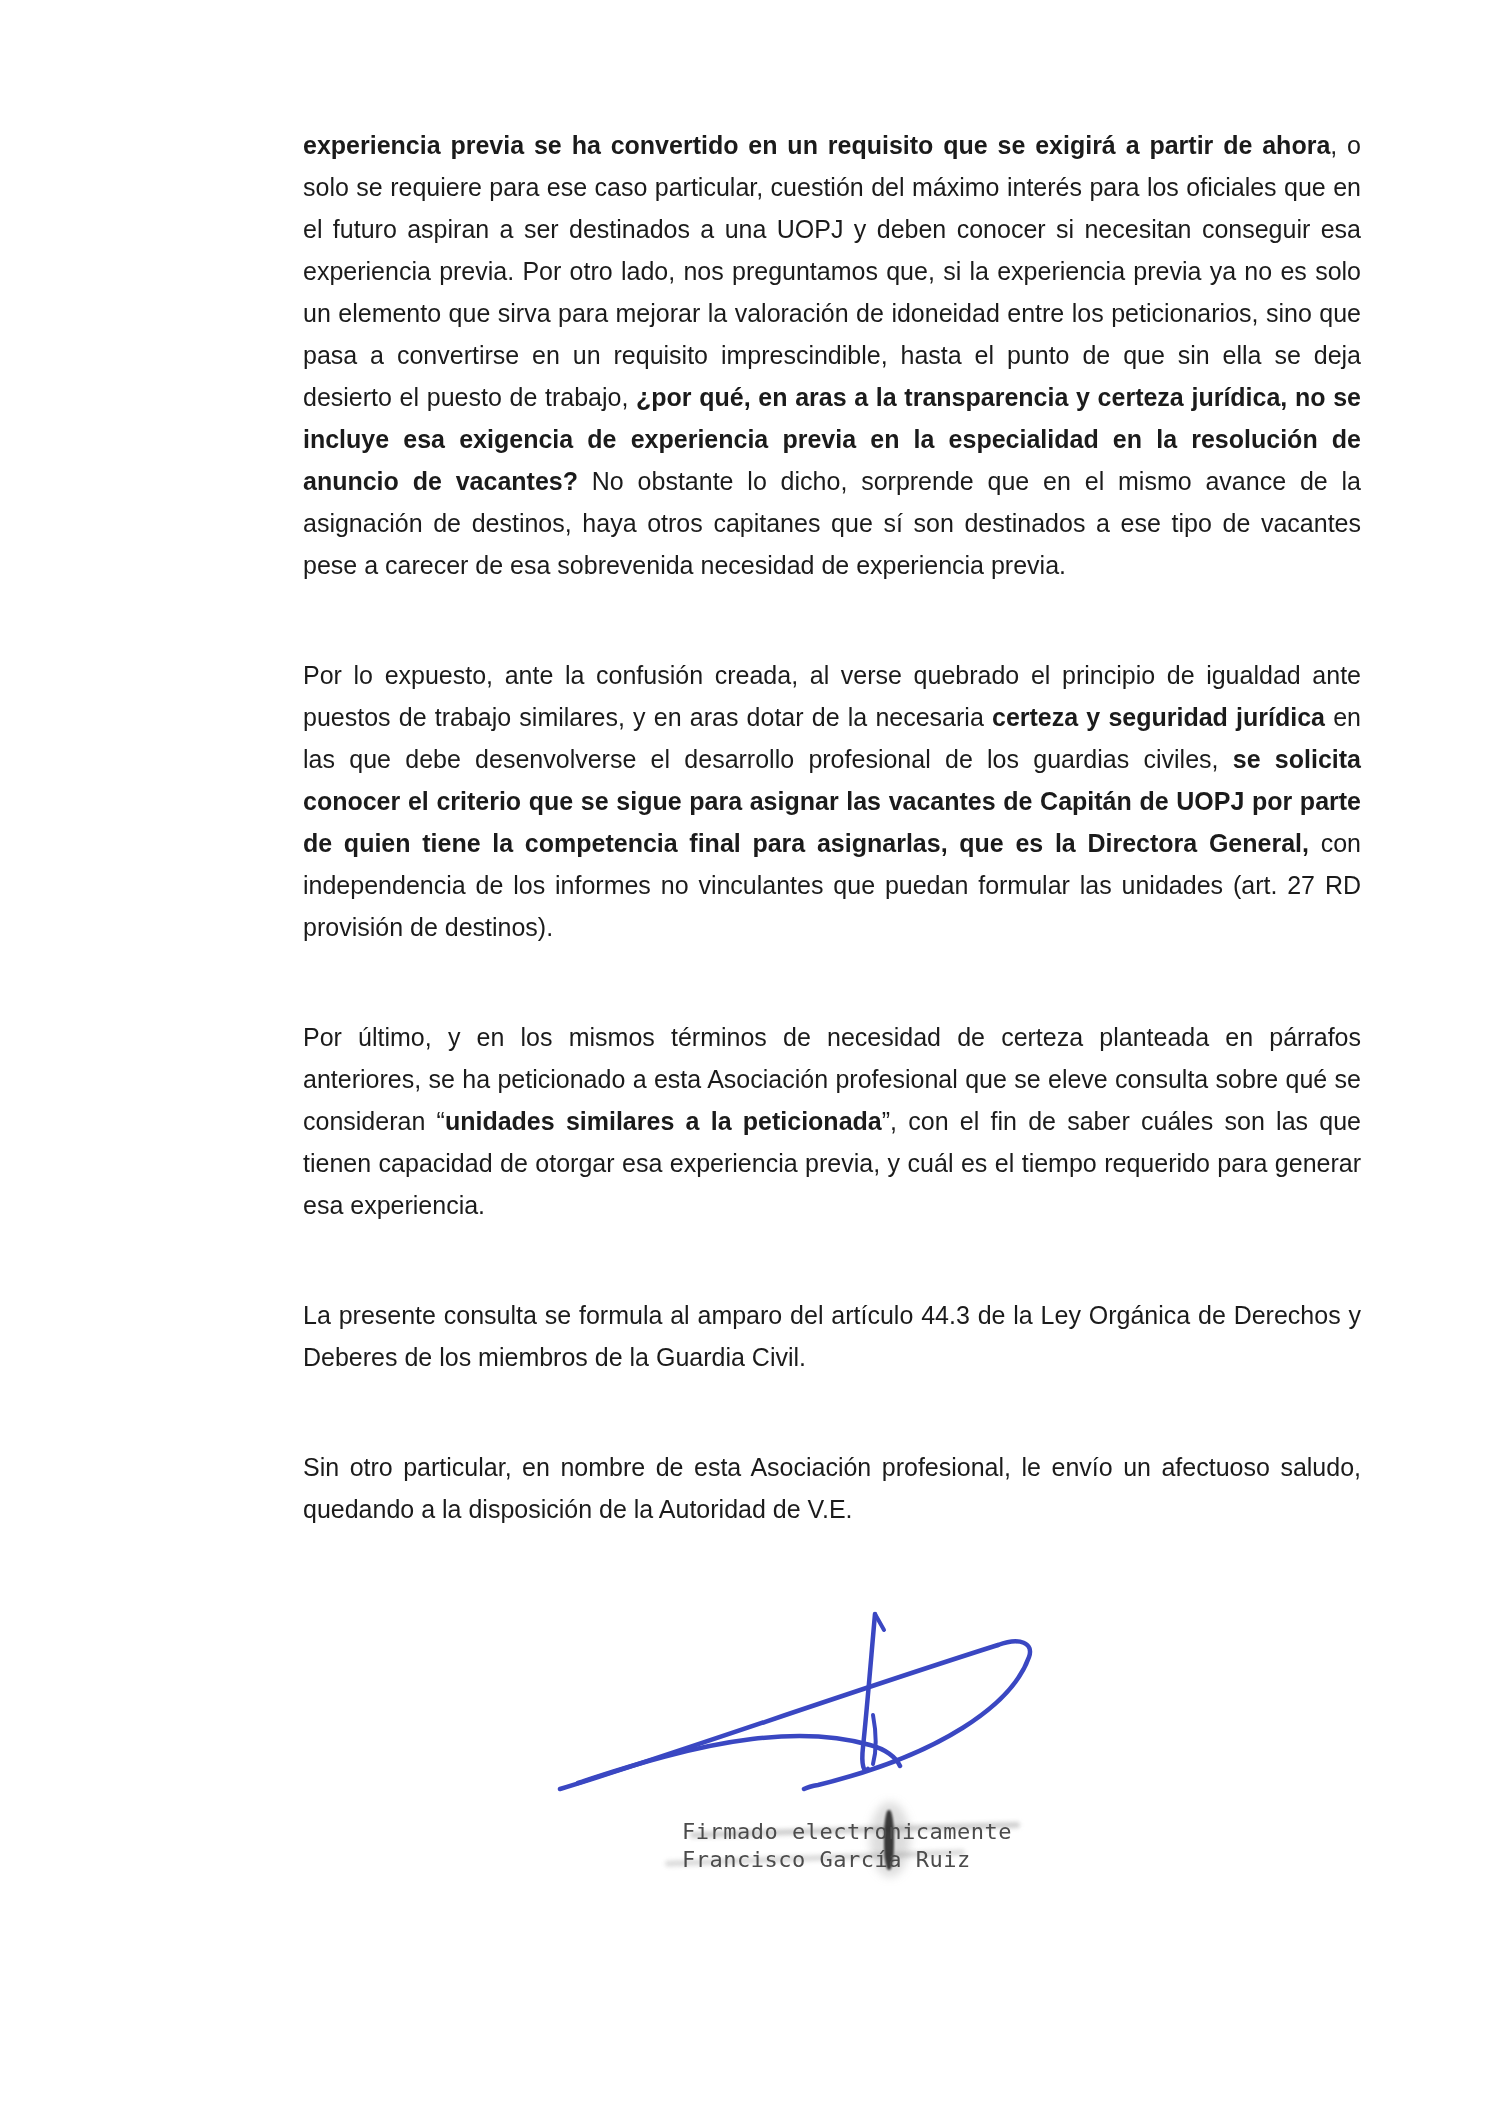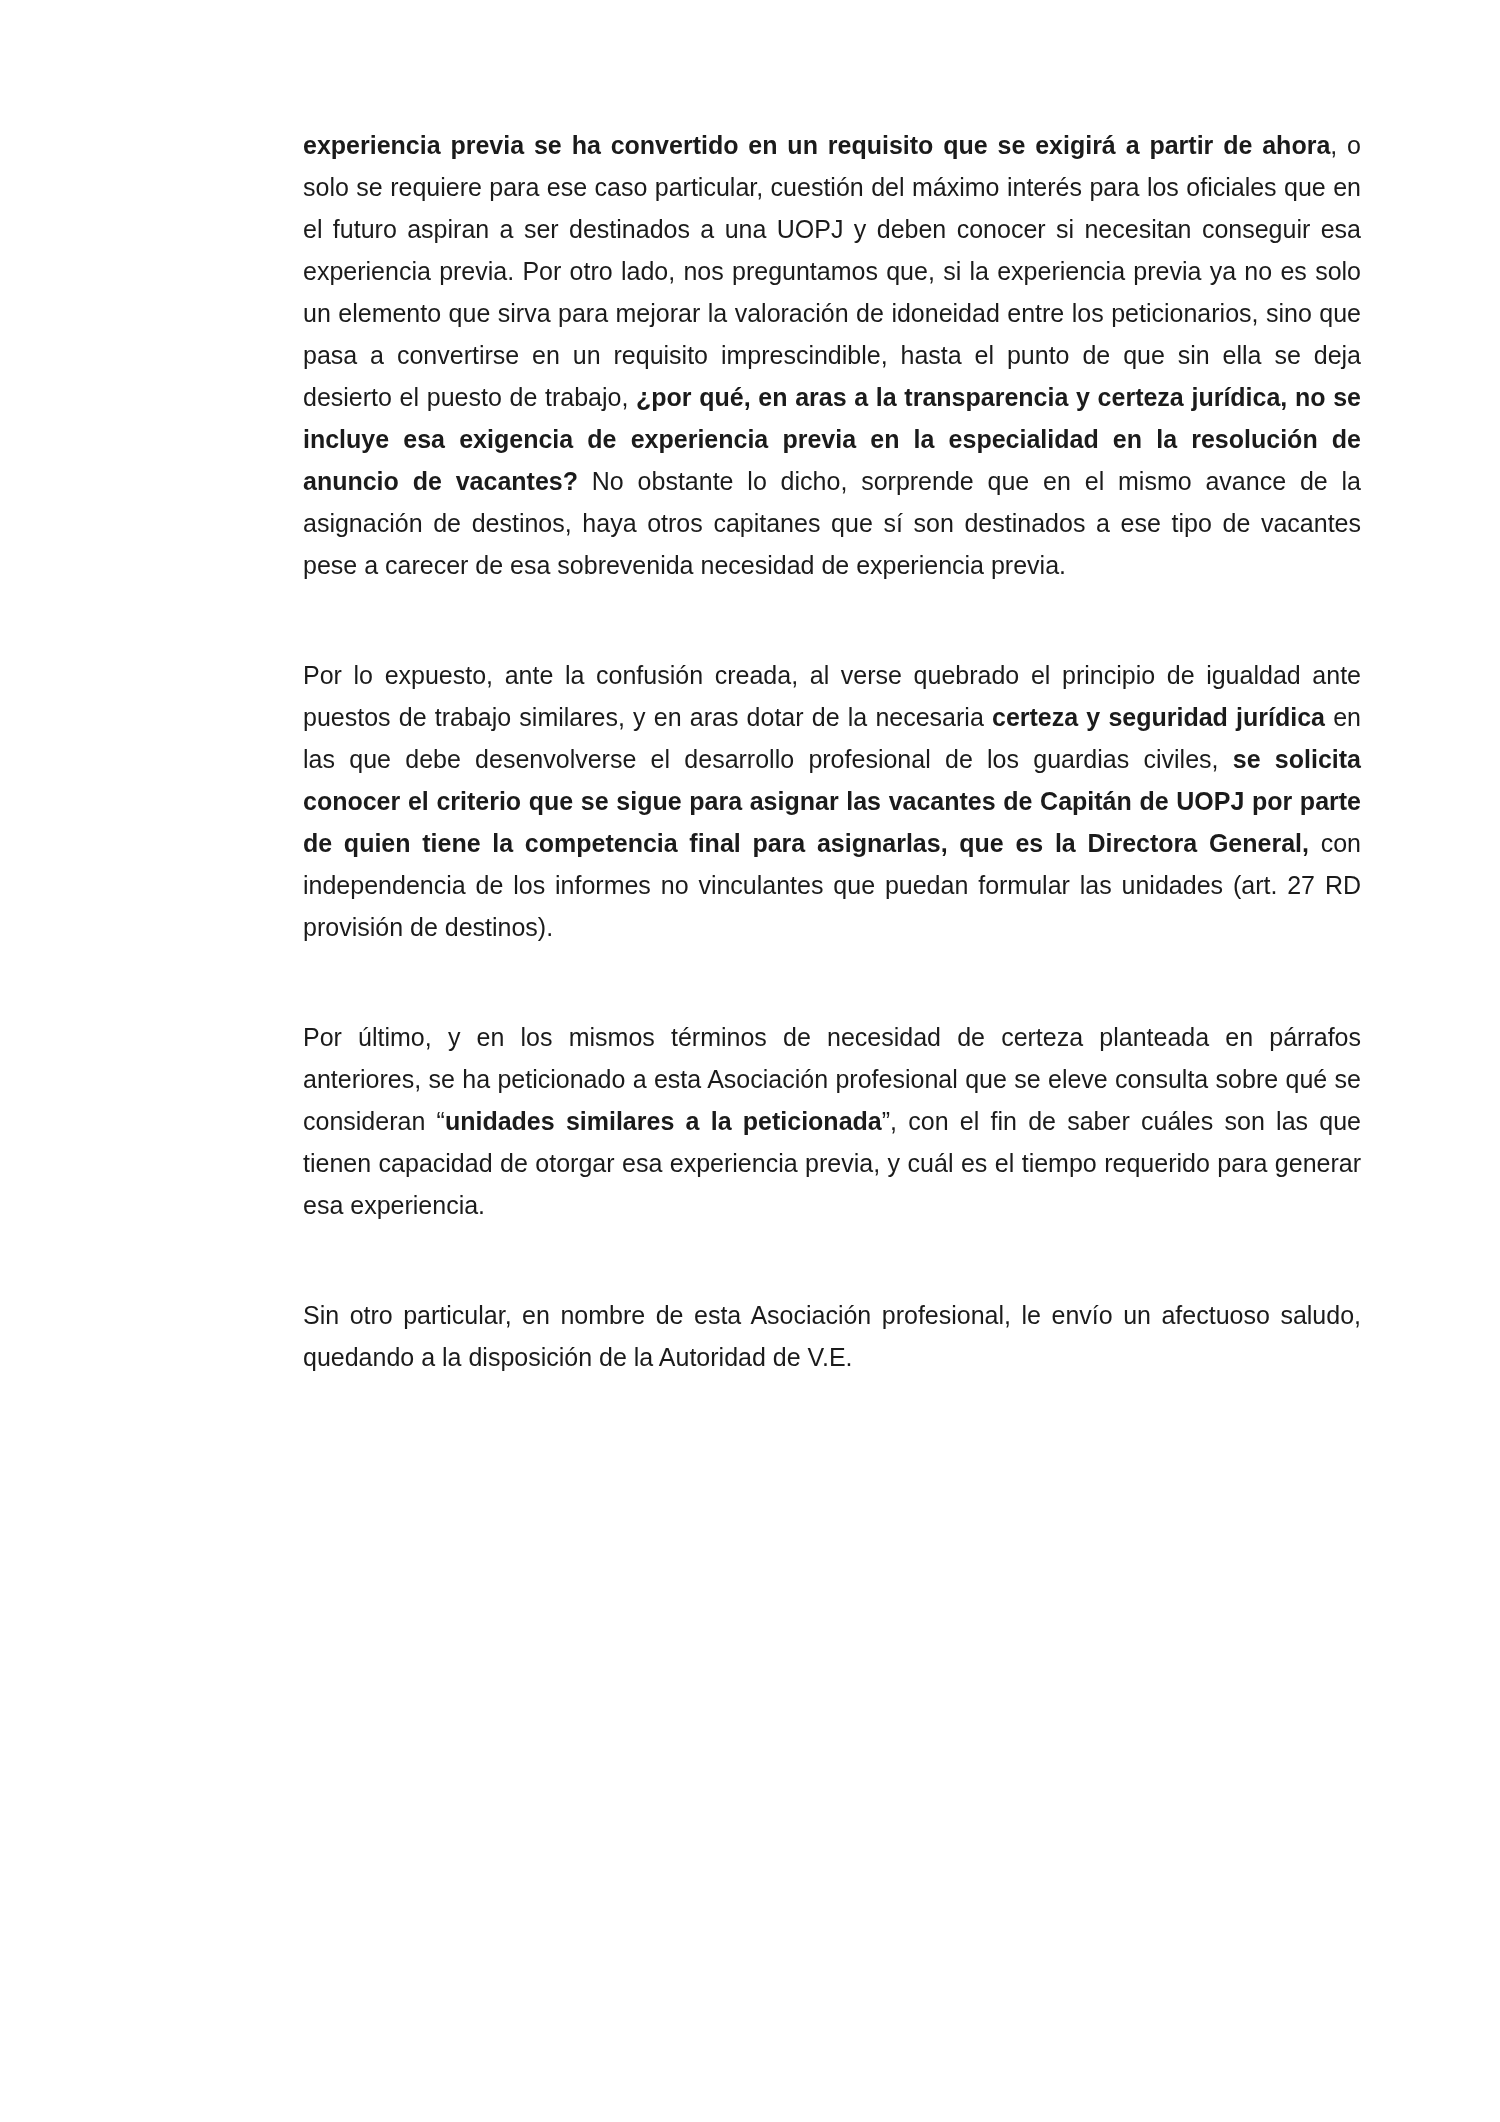--- a/index.html
+++ b/index.html
@@ -53,17 +53,44 @@
 </style>
 </head>
 <body>
 
 <div class="page">
 
   <div class="content">
     <p><span class="b">experiencia previa se ha convertido en un requisito que se exigirá a partir de ahora</span><span>, o solo se requiere para ese caso particular, cuestión del máximo interés para los oficiales que en el futuro aspiran a ser destinados a una UOPJ y deben conocer si necesitan conseguir esa experiencia previa. Por otro lado, nos preguntamos que, si la experiencia previa ya no es solo un elemento que sirva para mejorar la valoración de idoneidad entre los peticionarios, sino que pasa a convertirse en un requisito imprescindible, hasta el punto de que sin ella se deja desierto el puesto de trabajo, </span><span class="b">¿por qué, en aras a la transparencia y certeza jurídica, no se incluye esa exigencia de experiencia previa en la especialidad en la resolución de anuncio de vacantes?</span><span>  No obstante lo dicho, sorprende que en el mismo avance de la asignación de destinos, haya otros capitanes que sí son destinados a ese tipo de vacantes pese a carecer de esa sobrevenida necesidad de experiencia previa.</span></p>
     <p><span>Por lo expuesto, ante la confusión creada, al verse quebrado el principio de igualdad ante puestos de trabajo similares, y en aras dotar de la necesaria </span><span class="b">certeza y seguridad jurídica</span><span> en las que debe desenvolverse el desarrollo profesional de los guardias civiles, </span><span class="b">se solicita conocer el criterio que se sigue para asignar las vacantes de Capitán de UOPJ por parte de quien tiene la competencia final para asignarlas, que es la Directora General,</span><span> con independencia de los informes no vinculantes que puedan formular las unidades (art. 27 RD provisión de destinos).</span></p>
     <p><span>Por último, y en los mismos términos de necesidad de certeza planteada en párrafos anteriores, se ha peticionado a esta Asociación profesional que se eleve consulta sobre qué se consideran “</span><span class="b">unidades similares a la peticionada</span><span>”, con el fin de saber cuáles son las que tienen capacidad de otorgar esa experiencia previa, y cuál es el tiempo requerido para generar esa experiencia.</span></p>
+    <p><span>La presente consulta se formula al amparo del artículo 44.3 de la Ley Orgánica de Derechos y Deberes de los miembros de la Guardia Civil.</span></p>
     <p><span>Sin otro particular, en nombre de esta Asociación profesional, le envío un afectuoso saludo, quedando a la disposición de la Autoridad de V.E.</span></p>
   </div>
 
+  <div class="sig-wrap">
+
+    <svg class="sig-svg" width="560" height="220" viewBox="0 0 560 220" fill="none">
+
+      <path d="M20,192 C120,162 300,98 458,48" stroke="#3a47c2" stroke-width="4.5" stroke-linecap="round" fill="none"></path>
+
+      <path d="M458,48 C480,40 494,46 489,60 C472,108 400,158 278,188 C272,189 268,190 264,192" stroke="#3a47c2" stroke-width="4.5" stroke-linecap="round" fill="none"></path>
+
+      <path d="M38,186 C95,167 155,149 212,142 C262,136 302,140 330,148 C345,152 356,160 360,169" stroke="#3a47c2" stroke-width="4.5" stroke-linecap="round" fill="none"></path>
+
+      <path d="M335,17 C331,62 327,112 323,150 C321,168 324,177 328,172" stroke="#3a47c2" stroke-width="4.5" stroke-linecap="round" fill="none"></path>
+      <path d="M335,17 L344,33" stroke="#3a47c2" stroke-width="4" stroke-linecap="round" fill="none"></path>
+
+      <path d="M333,118 C336,134 337,152 333,167" stroke="#3a47c2" stroke-width="4" stroke-linecap="round" fill="none"></path>
+    </svg>
+
+    <div class="blot-halo"></div>
+    <div class="smudge smudge1"></div>
+    <div class="smudge smudge2"></div>
+    <div class="blot"></div>
+
+    <div class="typed">
+      <div>Firmado electronicamente</div>
+      <div>Francisco García Ruiz</div>
+    </div>
+  </div>
 
 </div>
 
 </body></html>

